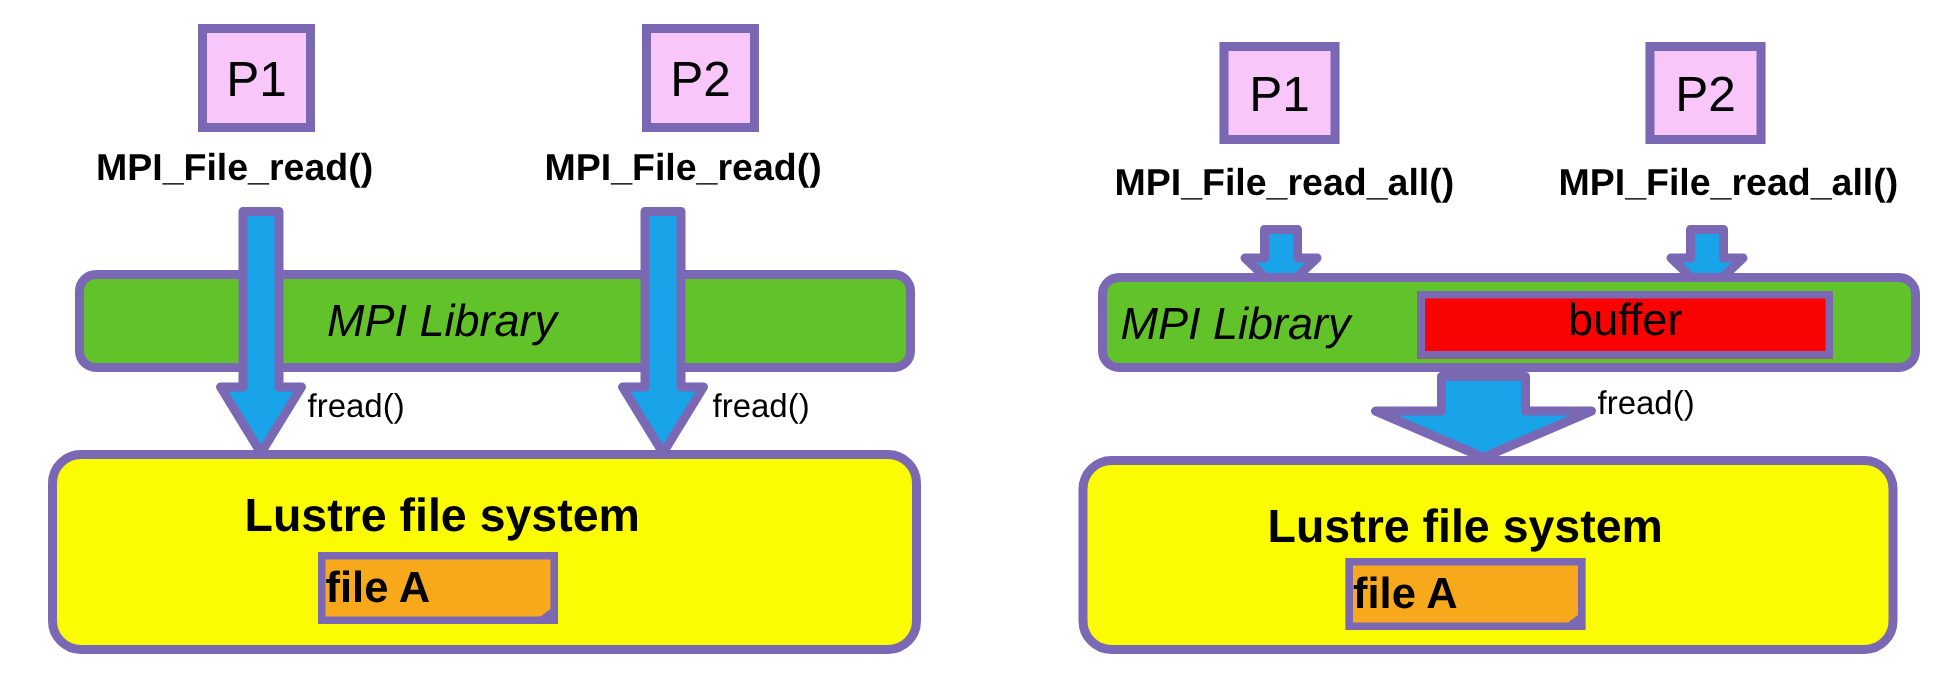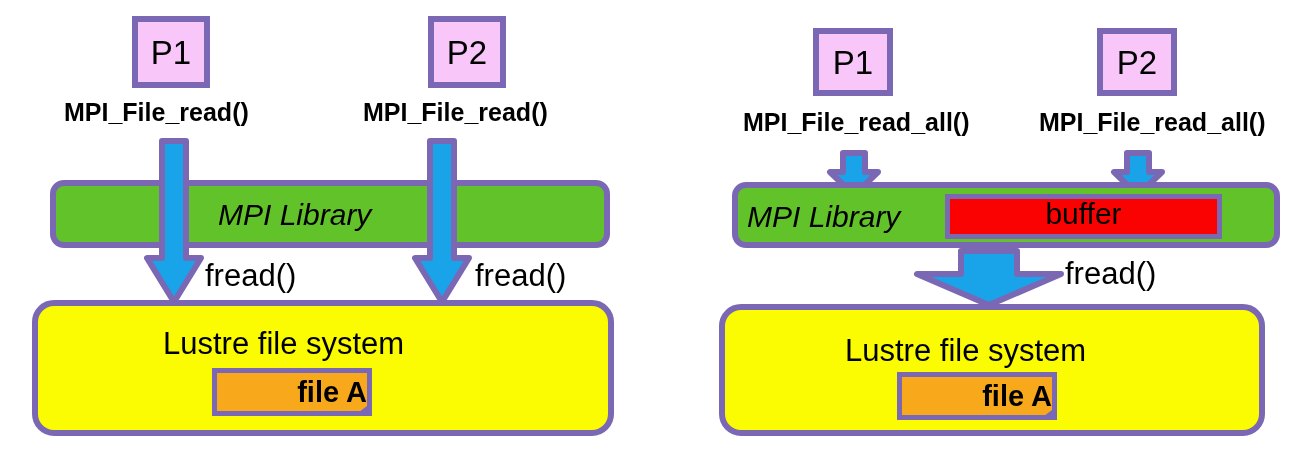--- a/index.html
+++ b/index.html
@@ -45,21 +45,21 @@
   .call-label {
     position: absolute;
     font-size: 25px;
     color: #000;
     white-space: nowrap;
     line-height: 1;
     font-weight: bold;
   }
   .fread-label {
     position: absolute;
-    font-size: 31px;
+    font-size: 22px;
     color: #000;
     white-space: nowrap;
     line-height: 1;
   }
 
   .green-bar {
     position: absolute;
     background: #62c229;
     border: 6px solid #7b68b5;
     border-radius: 14px;
@@ -91,34 +91,34 @@
   .yellow-box {
     position: absolute;
     background: #fbfb02;
     border: 6px solid #7b68b5;
     border-radius: 22px;
     box-sizing: border-box;
   }
   .fs-label {
     position: absolute;
     font-size: 31px;
-    font-weight: normal;
+    font-weight: bold;
     color: #000;
     white-space: nowrap;
     line-height: 1;
   }
 
   .file-box {
     position: absolute;
     background: #f7a81b;
     border: 5px solid #7b68b5;
     box-sizing: border-box;
     display: flex;
     align-items: center;
-    justify-content: flex-end;
+    justify-content: flex-start;
   }
   .file-label {
     font-size: 29px;
     font-weight: bold;
     color: #000;
     line-height: 1;
   }
   .dogear {
     position: absolute;
     right: -4px;

